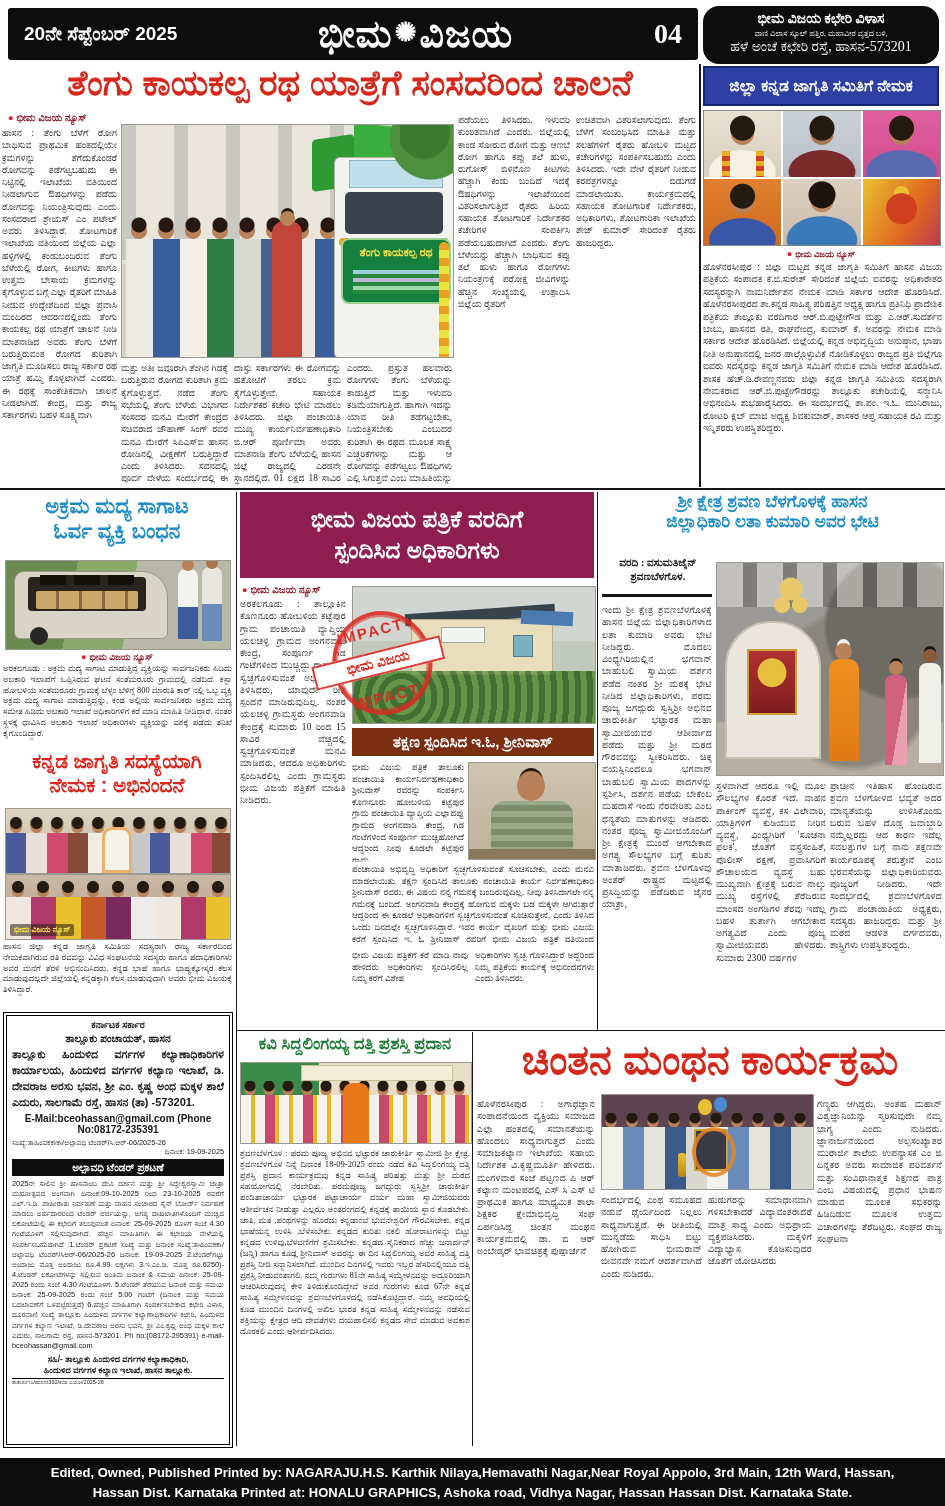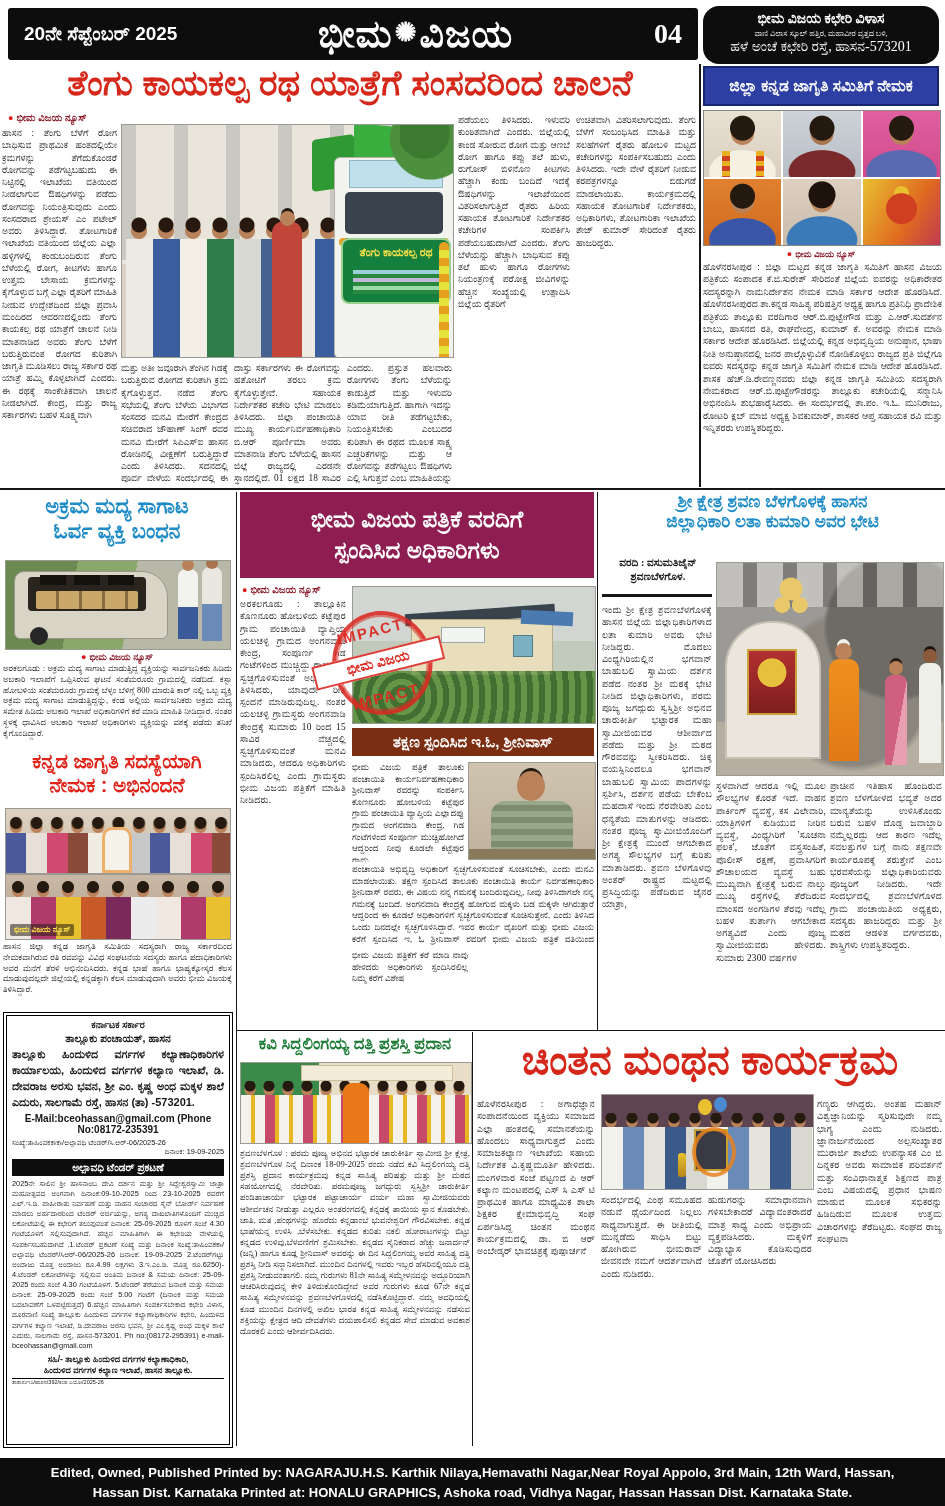--- a/index.html
+++ b/index.html
@@ -164,20 +164,21 @@
     <span class="chip" style="position:static;color:#fff;font-size:15px;">ತಕ್ಷಣ ಸ್ಪಂದಿಸಿದ ಇ.ಓ, ಶ್ರೀನಿವಾಸ್</span>
   </div>
   <div class="col" style="left:352px;top:762px;width:112px;height:100px;font-size:8.8px;">ಭೀಮ ವಿಜಯ ಪತ್ರಿಕೆ ತಾಲೂಕು ಪಂಚಾಯಿತಿ ಕಾರ್ಯನಿರ್ವಹಣಾಧಿಕಾರಿ ಶ್ರೀನಿವಾಸ್ ರವರನ್ನು ಸಂಪರ್ಕಿಸಿ ಕೊಣನೂರು ಹೋಬಳಿಯ ಕಟ್ಟೆಪುರ ಗ್ರಾಮ ಪಂಚಾಯಿತಿ ವ್ಯಾಪ್ತಿಯ ಎಲ್ಲಾದಪ್ಪು ಗ್ರಾಮದ ಅಂಗನವಾಡಿ ಕೇಂದ್ರ, ಗಿಡ ಗಂಟೆಗಳಿಂದ ಸಂಪೂರ್ಣ ಮುಚ್ಚಿಹೋಗಿದೆ ಆದ್ದರಿಂದ ನೀವು ಕೂಡಲೇ ಕಟ್ಟೆಪುರ ಗ್ರಾಮ</div>
   <div class="photo" style="left:468px;top:762px;width:126px;height:96px;background:linear-gradient(#cfc4b0,#bfb29c);">
     <div class="shape" style="left:48px;top:8px;width:28px;height:30px;border-radius:50%;background:#b9825a;box-shadow:0 -5px 0 -2px #241a10;"></div>
     <div class="shape" style="left:22px;top:38px;width:82px;height:58px;border-radius:14px 14px 0 0;background:repeating-linear-gradient(0deg,#7e8c6e 0 6px,#9aa88a 6px 12px),repeating-linear-gradient(90deg,rgba(255,255,255,.25) 0 3px,rgba(0,0,0,0) 3px 10px);background-blend-mode:multiply;"></div>
     <div class="shape" style="left:0;bottom:0;width:100%;height:10px;background:#8a7a5a;"></div>
   </div>
   <div class="col" style="left:352px;top:864px;width:242px;height:82px;font-size:8.8px;">ಪಂಚಾಯಿತಿ ಅಭಿವೃದ್ಧಿ ಅಧಿಕಾರಿಗೆ ಸ್ವಚ್ಛಗೊಳಿಸುವಂತೆ ಸೂಚಿಸಬೇಕು, ಎಂದು ಮನವಿ ಮಾಡಲಾಯಿತು. ತಕ್ಷಣ ಸ್ಪಂದಿಸಿದ ತಾಲೂಕು ಪಂಚಾಯಿತಿ ಕಾರ್ಯ ನಿರ್ವಹಣಾಧಿಕಾರಿ ಶ್ರೀನಿವಾಸ್ ರವರು, ಈ ವಿಷಯ ನನ್ನ ಗಮನಕ್ಕೆ ಬಂದಿರುವುದಿಲ್ಲ, ನೀವು ತಿಳಿಸಿದಾಗಲೇ ನನ್ನ ಗಮನಕ್ಕೆ ಬಂದಿದೆ. ಅಂಗನವಾಡಿ ಕೇಂದ್ರಕ್ಕೆ ಹೋಗುವ ಮಕ್ಕಳು ಬಡ ಮಕ್ಕಳೇ ಆಗಿರುತ್ತಾರೆ ಆದ್ದರಿಂದ ಈ ಕೂಡಲೆ ಅಧಿಕಾರಿಗಳಿಗೆ ಸ್ವಚ್ಛಗೊಳಿಸುವಂತೆ ಸೂಚಿಸುತ್ತೇನೆ, ಎಂದು ತಿಳಿಸಿದ ಒಂದು ದಿನದಲ್ಲೇ ಸ್ವಚ್ಛಗೊಳಿಸಿದ್ದಾರೆ. ಇವರ ಕಾರ್ಯ ವೈಖರಿಗೆ ಮತ್ತು ಭೀಮ ವಿಜಯ ಕರೆಗೆ ಸ್ಪಂದಿಸಿದ ಇ, ಓ ಶ್ರೀನಿವಾಸ್ ರವರಿಗೆ ಭೀಮ ವಿಜಯ ಪತ್ರಿಕೆ ವತಿಯಿಂದ ಅಭಿನಂದನೆಗಳು.</div>
   <div class="col" style="left:352px;top:950px;width:116px;height:80px;font-size:8.8px;">ಭೀಮ ವಿಜಯ ಪತ್ರಿಕೆಗೆ ಕರೆ ಮಾಡಿ ನಾವು ಹೇಳಿದರು ಅಧಿಕಾರಿಗಳು ಸ್ಪಂದಿಸಿರಲಿಲ್ಲ ನಿಮ್ಮ ಕರೆಗೆ ವಿಶೇಷ</div>
+  <div class="col" style="left:475px;top:950px;width:119px;height:80px;font-size:8.8px;">ಅಧಿಕಾರಿಗಳು ಸ್ವಚ್ಛ ಗೊಳಿಸಿದ್ದಾರೆ ಅದ್ದರಿಂದ ನಿಮ್ಮ ಪತ್ರಿಕೆಯ ಕಾರ್ಯಕ್ಕೆ ಅಭಿನಂದನೆಗಳು ಎಂದು ತಿಳಿಸಿದರು.</div>
 
   <div class="hl" style="left:600px;top:492px;width:345px;font-size:17px;color:#1f8cc8;">
     <div>ಶ್ರೀ ಕ್ಷೇತ್ರ ಶ್ರವಣ ಬೆಳಗೊಳಕ್ಕೆ ಹಾಸನ</div>
     <div>ಜಿಲ್ಲಾಧಿಕಾರಿ ಲತಾ ಕುಮಾರಿ ಅವರ ಭೇಟಿ</div>
   </div>
   <div class="abs" style="left:602px;top:556px;width:112px;text-align:center;font-weight:bold;font-size:10.5px;line-height:1.35;">
     <div>ವರದಿ : ವಸುಮತಿಜೈನ್</div>
     <div>ಶ್ರವಣಬೆಳಗೊಳ.</div>
   </div>
   <div class="rule" style="left:602px;top:594px;width:110px;height:3px;"></div>

